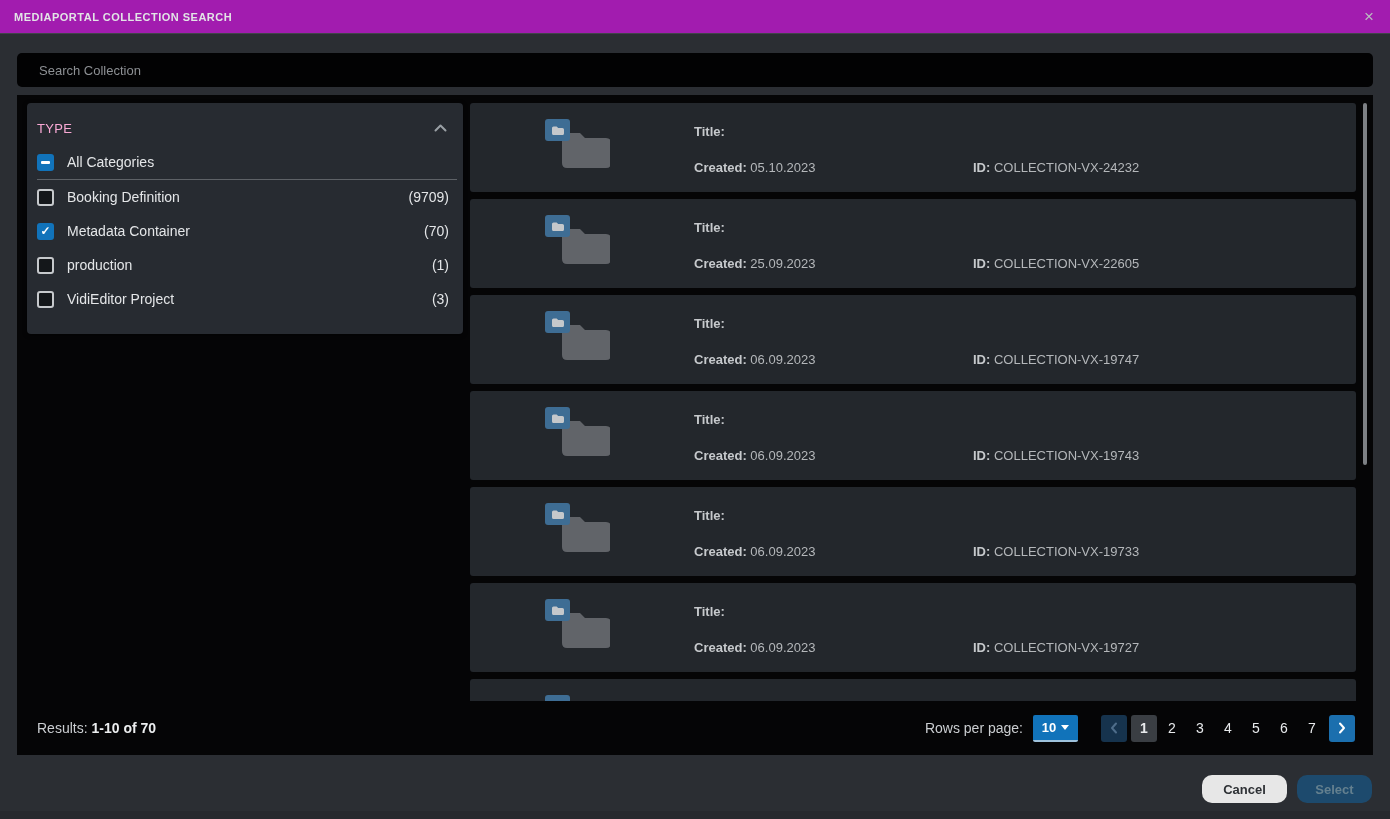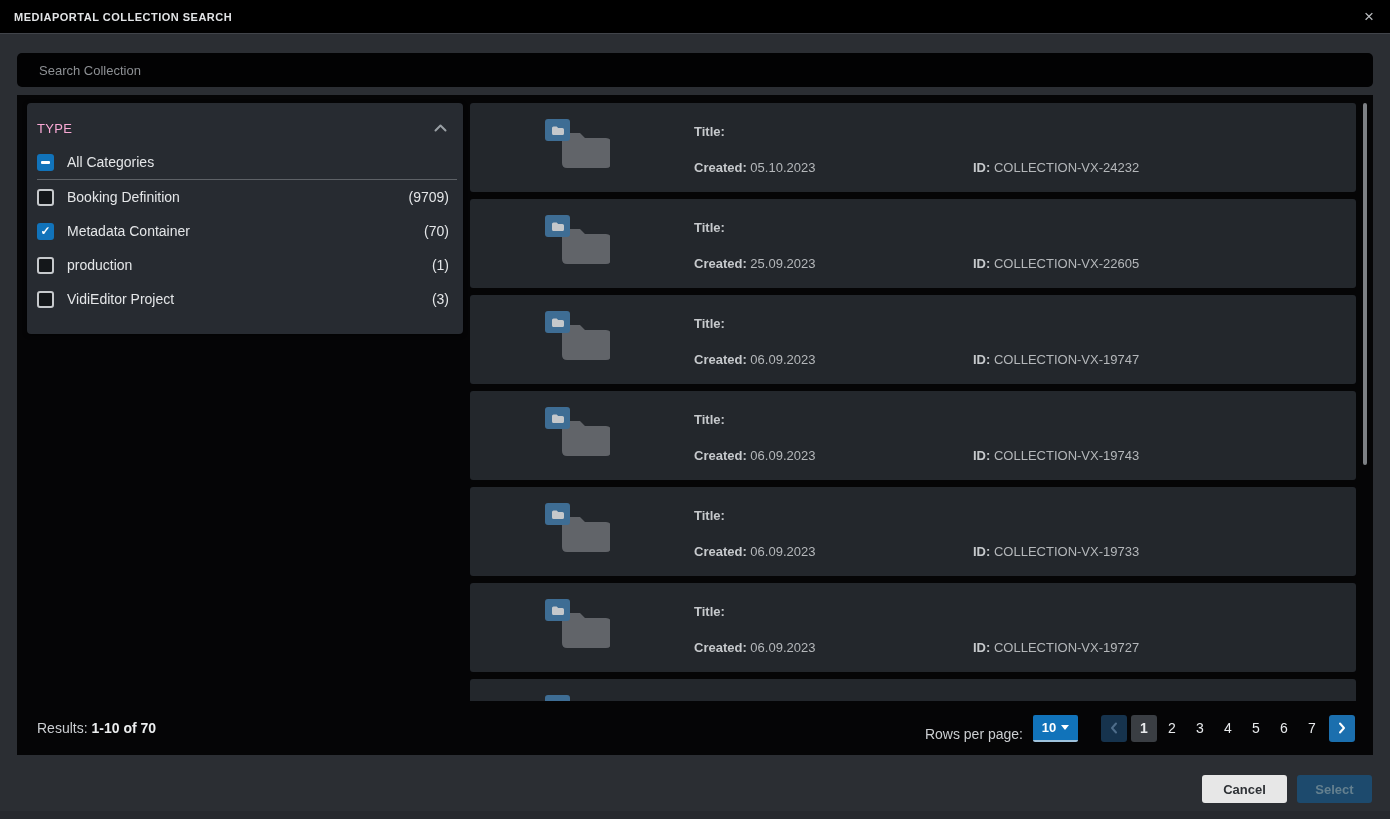--- a/index.html
+++ b/index.html
@@ -8,21 +8,21 @@
     font-family:"Liberation Sans", sans-serif;
     background:#2b2e33;
     overflow:hidden;
     -webkit-font-smoothing:antialiased;
   }
   .dialog { position:relative; width:1390px; height:819px; background:#2b2e33; }
 
   
   .dlg-header {
     position:absolute; top:0; left:0; right:0; height:34px;
-    background:#000000; border-bottom:1px solid #41444a;
+    background:#a21caf; border-bottom:1px solid #41444a;
     display:flex; align-items:center; padding:0 14px;
   }
   .dlg-title { font-size:11px; font-weight:bold; letter-spacing:.5px; color:#e2e4e6; }
   .close-btn {
     position:absolute; right:11px; top:7px; width:20px; height:20px;
     color:#b9bcbf; font-size:17px; line-height:20px; text-align:center; cursor:pointer;
   }
 
   
   .search-box {
@@ -76,42 +76,42 @@
 
   .scrollbar { position:absolute; left:1346px; top:8px; width:4px; height:362px; background:#7d8084; border-radius:2px; }
 
   
   .list-footer {
     position:absolute; left:0; right:0; bottom:0; height:54px;
     display:flex; align-items:center; padding:0 17px 0 20px;
   }
   .res-count { font-size:14px; color:#cbced1; }
   .res-count b { color:#eceeef; }
-  .pg-cluster { margin-left:auto; display:flex; align-items:flex-end; }
+  .pg-cluster { margin-left:auto; display:flex; align-items:center; }
   .rpp-label { font-size:14px; color:#cbced1; margin-right:10px; }
   .rpp-select {
     width:45px; height:27px; background:#1173ba; border-radius:2px;
     border-bottom:2px solid #9ec2dc;
     display:flex; align-items:center; justify-content:center; gap:5px;
     color:#fff; cursor:pointer; margin-right:22px;
   }
   .rpp-value { font-size:13px; font-weight:bold; }
   .caret { width:0; height:0; border-left:4px solid transparent; border-right:4px solid transparent; border-top:5px solid #fff; }
   .pg-btn {
     width:26px; height:27px; border-radius:3px; margin:0 1px;
     display:flex; align-items:center; justify-content:center;
     font-size:14px; color:#e8eaec; cursor:pointer; line-height:0;
   }
   .pg-prev { background:#16334d; margin-right:3px; }
   .pg-next { background:#1b6fae; margin-left:3px; }
   .pg-num.active { background:#3a3e43; font-weight:bold; }
 
   
   .dlg-actions { position:absolute; right:18px; bottom:16px; display:flex; gap:10px; }
-  .btn { height:28px; border-radius:3px; border:none; font-size:13px; font-weight:bold; font-family:inherit; }
+  .btn { height:28px; border-radius:10px; border:none; font-size:13px; font-weight:bold; font-family:inherit; }
   .btn-cancel { width:85px; background:#e7e7e7; color:#2e3135; cursor:pointer; }
   .btn-select { width:75px; background:#1d4a6d; color:#64808f; }
   .bottom-strip { position:absolute; left:0; right:0; bottom:0; height:8px; background:#27292e; }
 </style>
 </head>
 <body>
 
 <div class="dialog">
 
   <div class="dlg-header">

